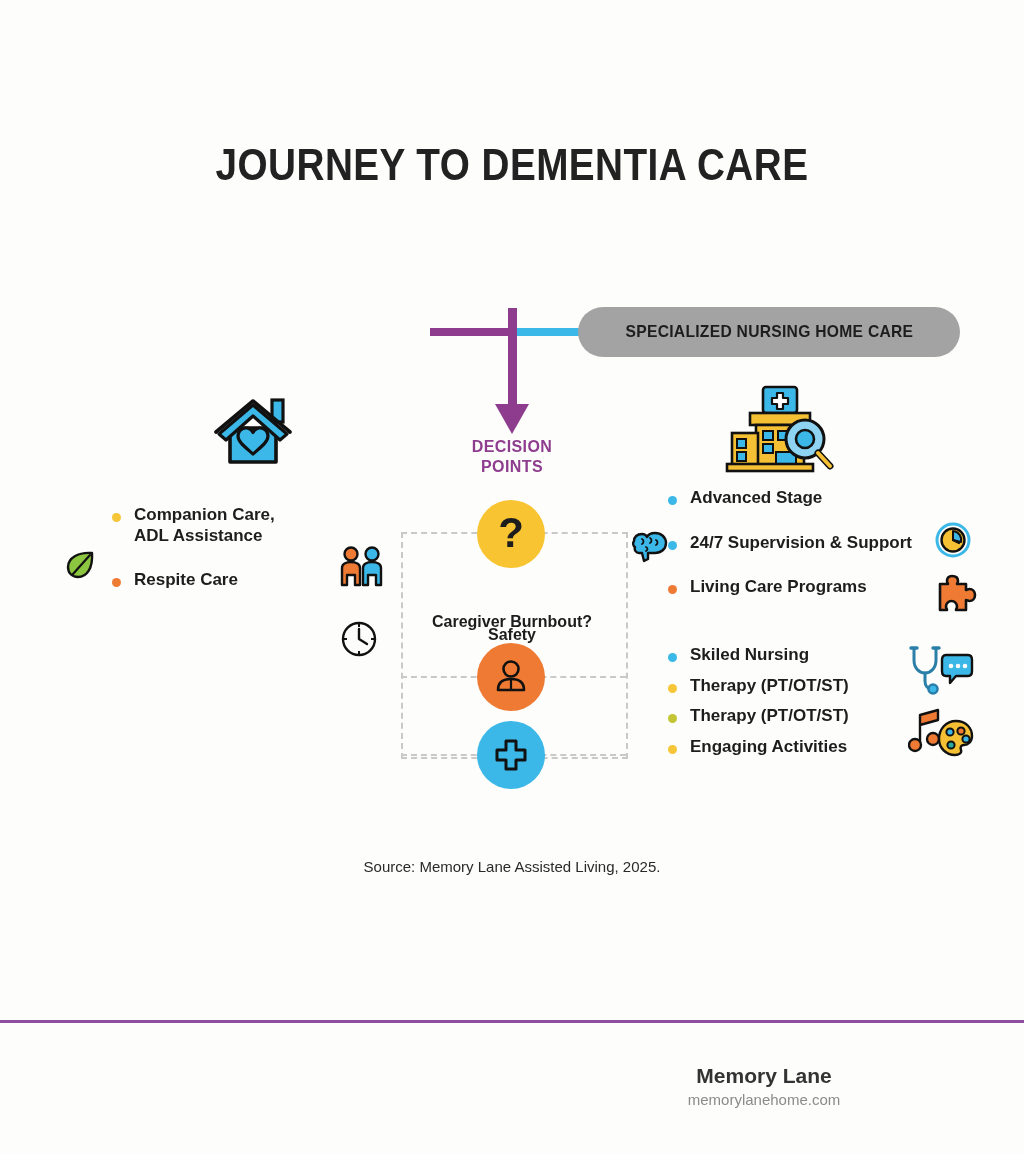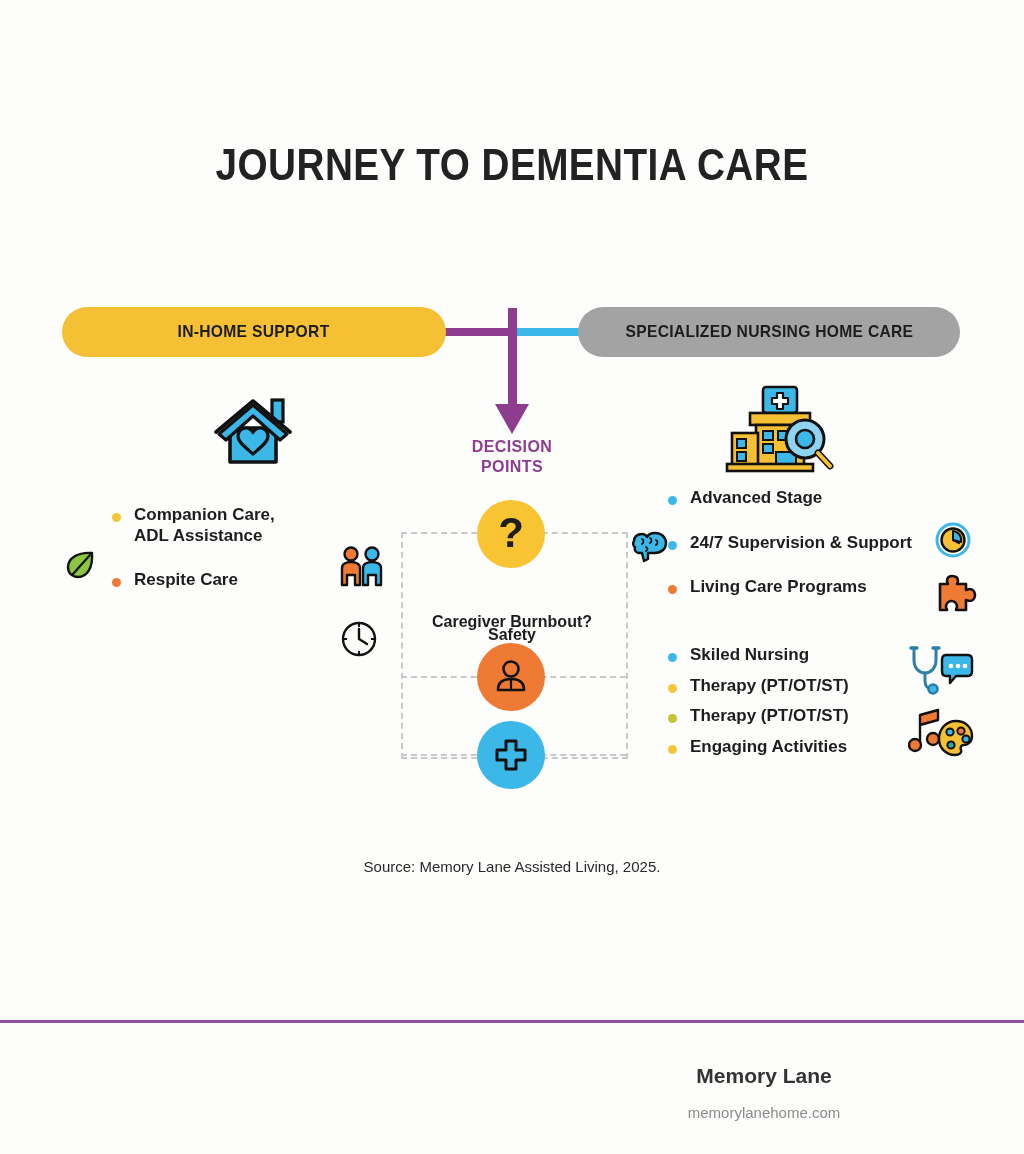--- a/index.html
+++ b/index.html
@@ -95,37 +95,34 @@
   .music-icon{left:908px;top:705px;}
 
   
   .source{
     position:absolute;left:0;right:0;top:858px;text-align:center;
     font-size:15px;color:#2a2a2a;
   }
   .divider{position:absolute;left:0;top:1020px;width:1024px;height:3px;background:#8e4fa0;}
   .footer{position:absolute;right:130px;top:1064px;text-align:center;width:260px;}
   .brand{font-size:21px;font-weight:bold;color:#333333;}
-  .site{font-size:15px;color:#8b8b8b;margin-top:16px;}
+  .site{font-size:15px;color:#8b8b8b;margin-top:3px;}
 </style>
 </head>
 <body>
 
 <div class="page">
 
   <div class="title">JOURNEY TO DEMENTIA CARE</div>
 
   <div class="conn-left"></div>
   <div class="conn-right"></div>
   <div class="stem"></div>
   <div class="arrowhead"></div>
 
-  <div class="pill pill-left">
-    <span>IN-HOME SUPPORT</span>
-  </div>
   <div class="pill pill-right">
     <span>SPECIALIZED NURSING HOME CARE</span>
   </div>
 
   <div class="house-icon">
     <svg width="86" height="78" viewBox="0 0 86 78">
       <rect x="62" y="8" width="11" height="22" fill="#3bb8e8" stroke="#111" stroke-width="3.2"></rect>
       <path d="M20 36 L20 70 L66 70 L66 36 Z" fill="#3bb8e8" stroke="#111" stroke-width="3.6" stroke-linejoin="round"></path>
       <path d="M6 40 L43 9 L80 40" fill="none" stroke="#111" stroke-width="3.6" stroke-linejoin="round" stroke-linecap="round"></path>
       <path d="M9 42 L43 13 L77 42 L70 48 L43 24 L16 48 Z" fill="#3bb8e8" stroke="#111" stroke-width="3.2" stroke-linejoin="round"></path>

